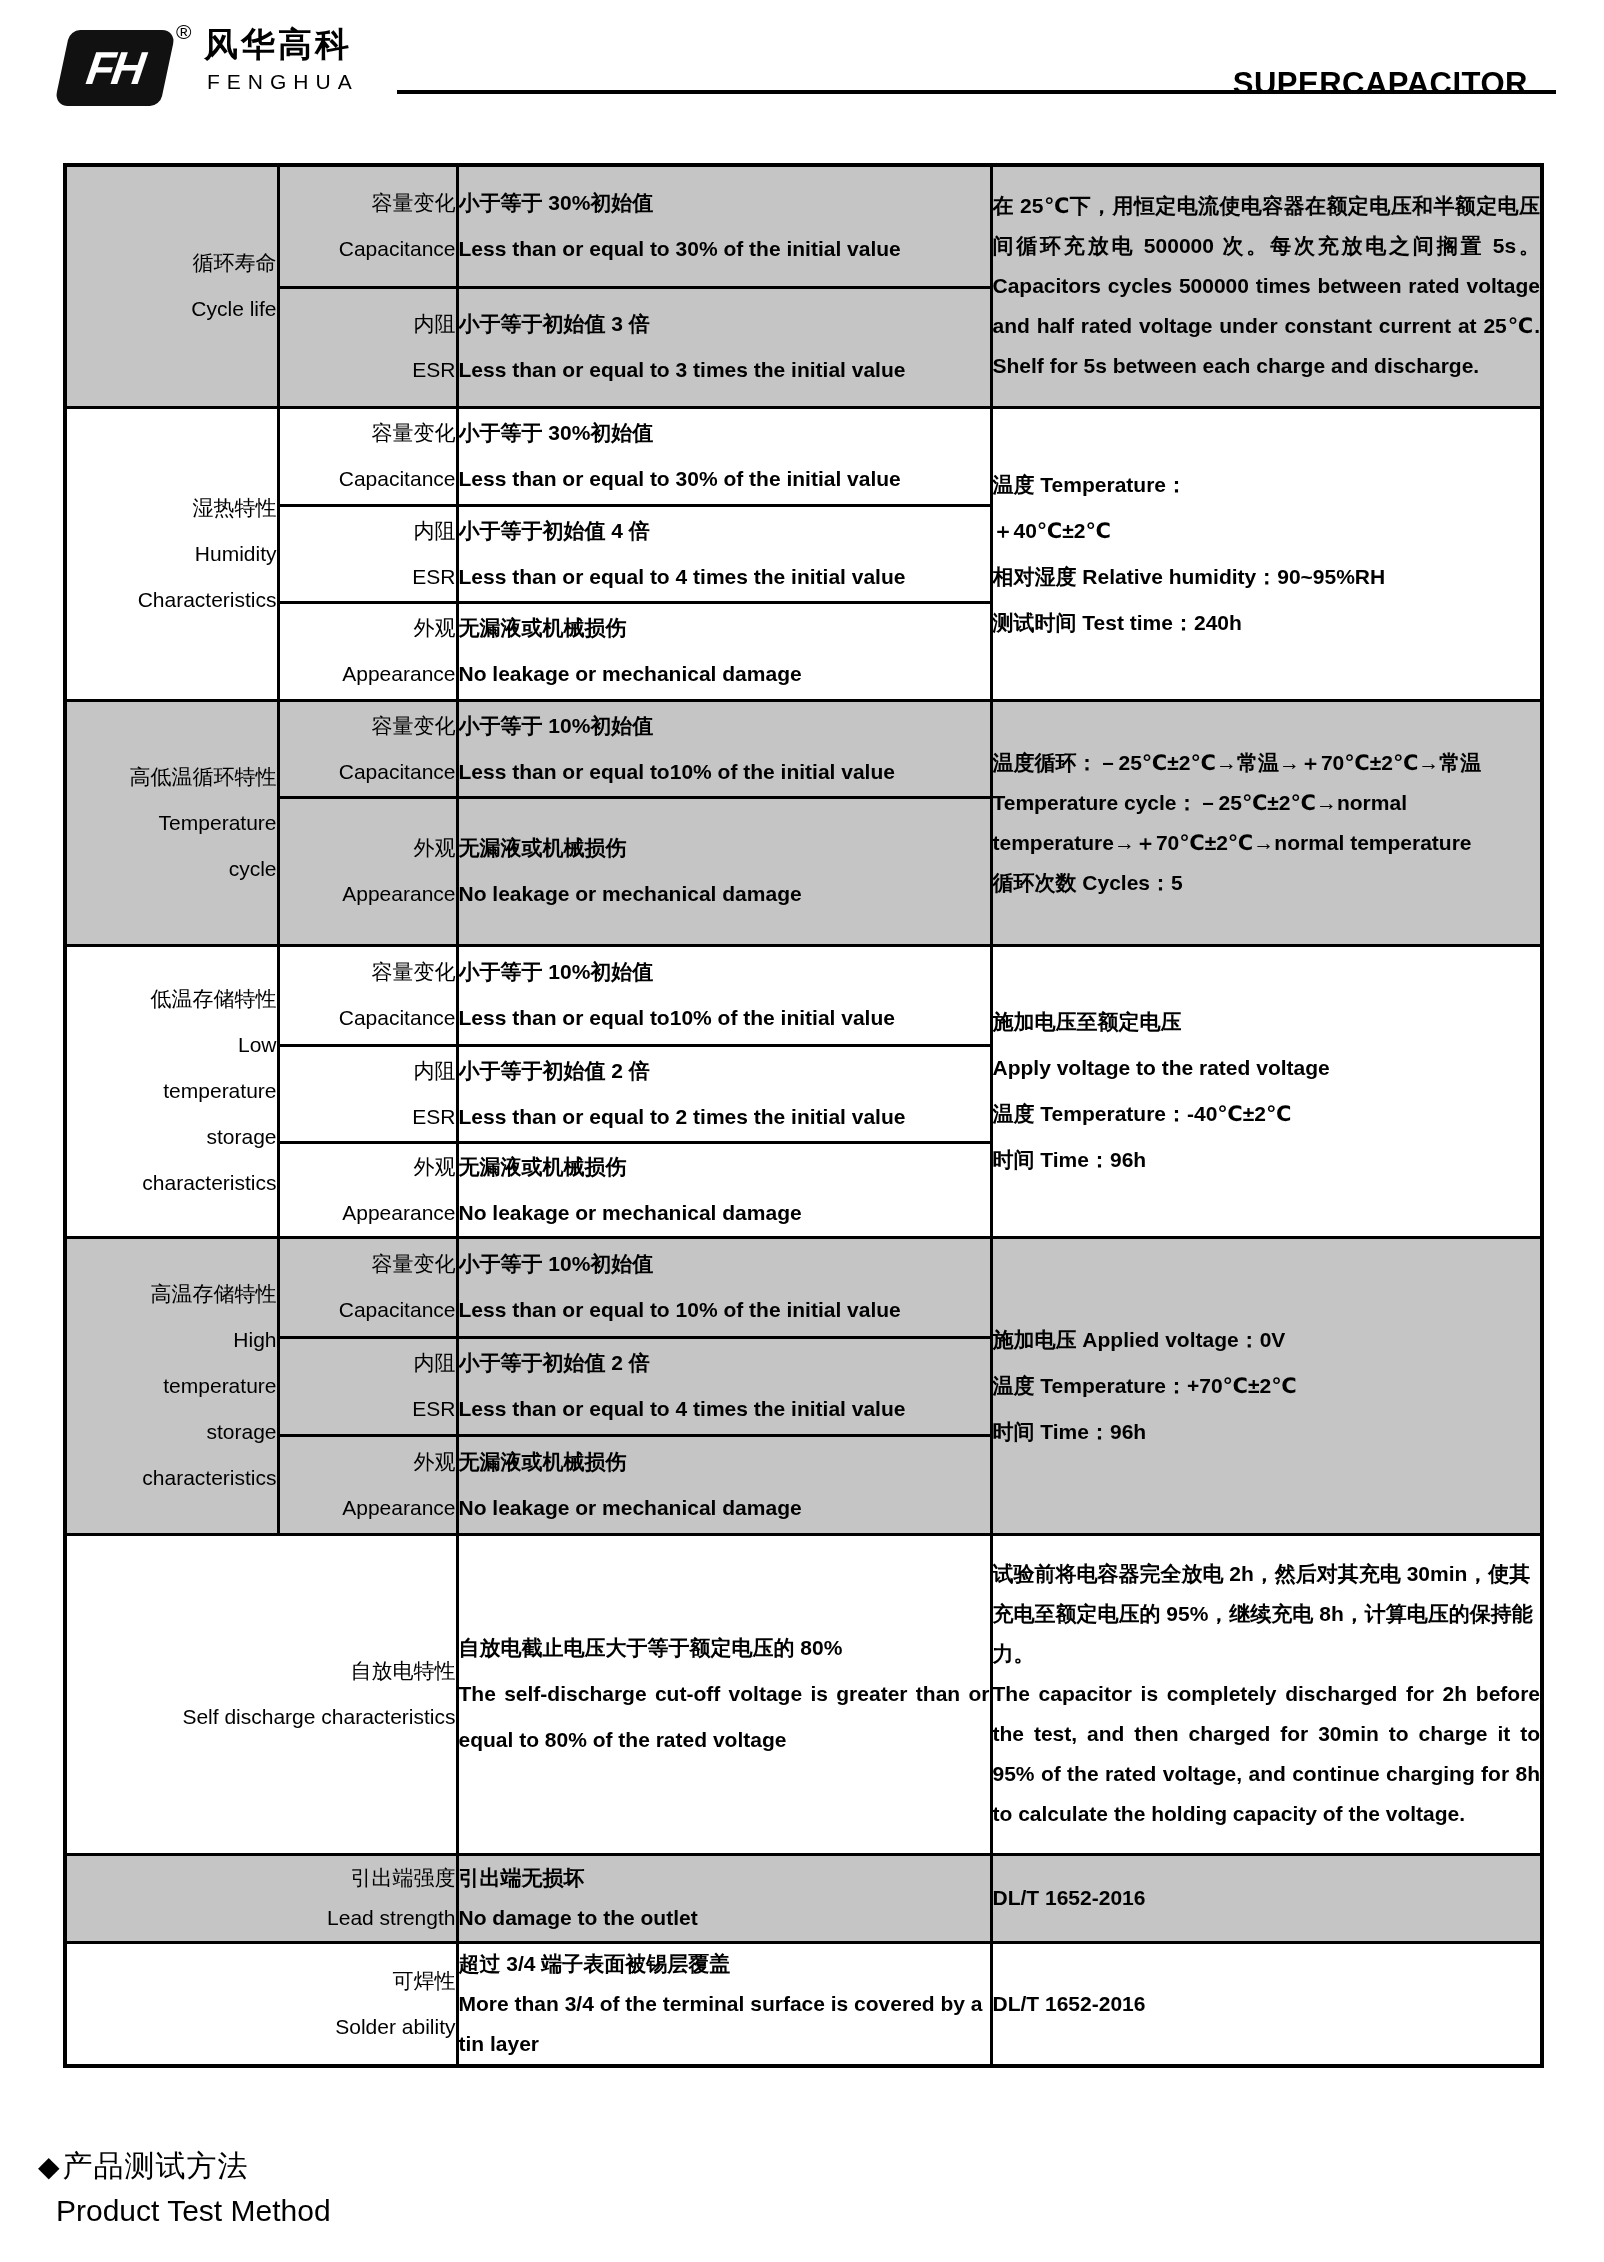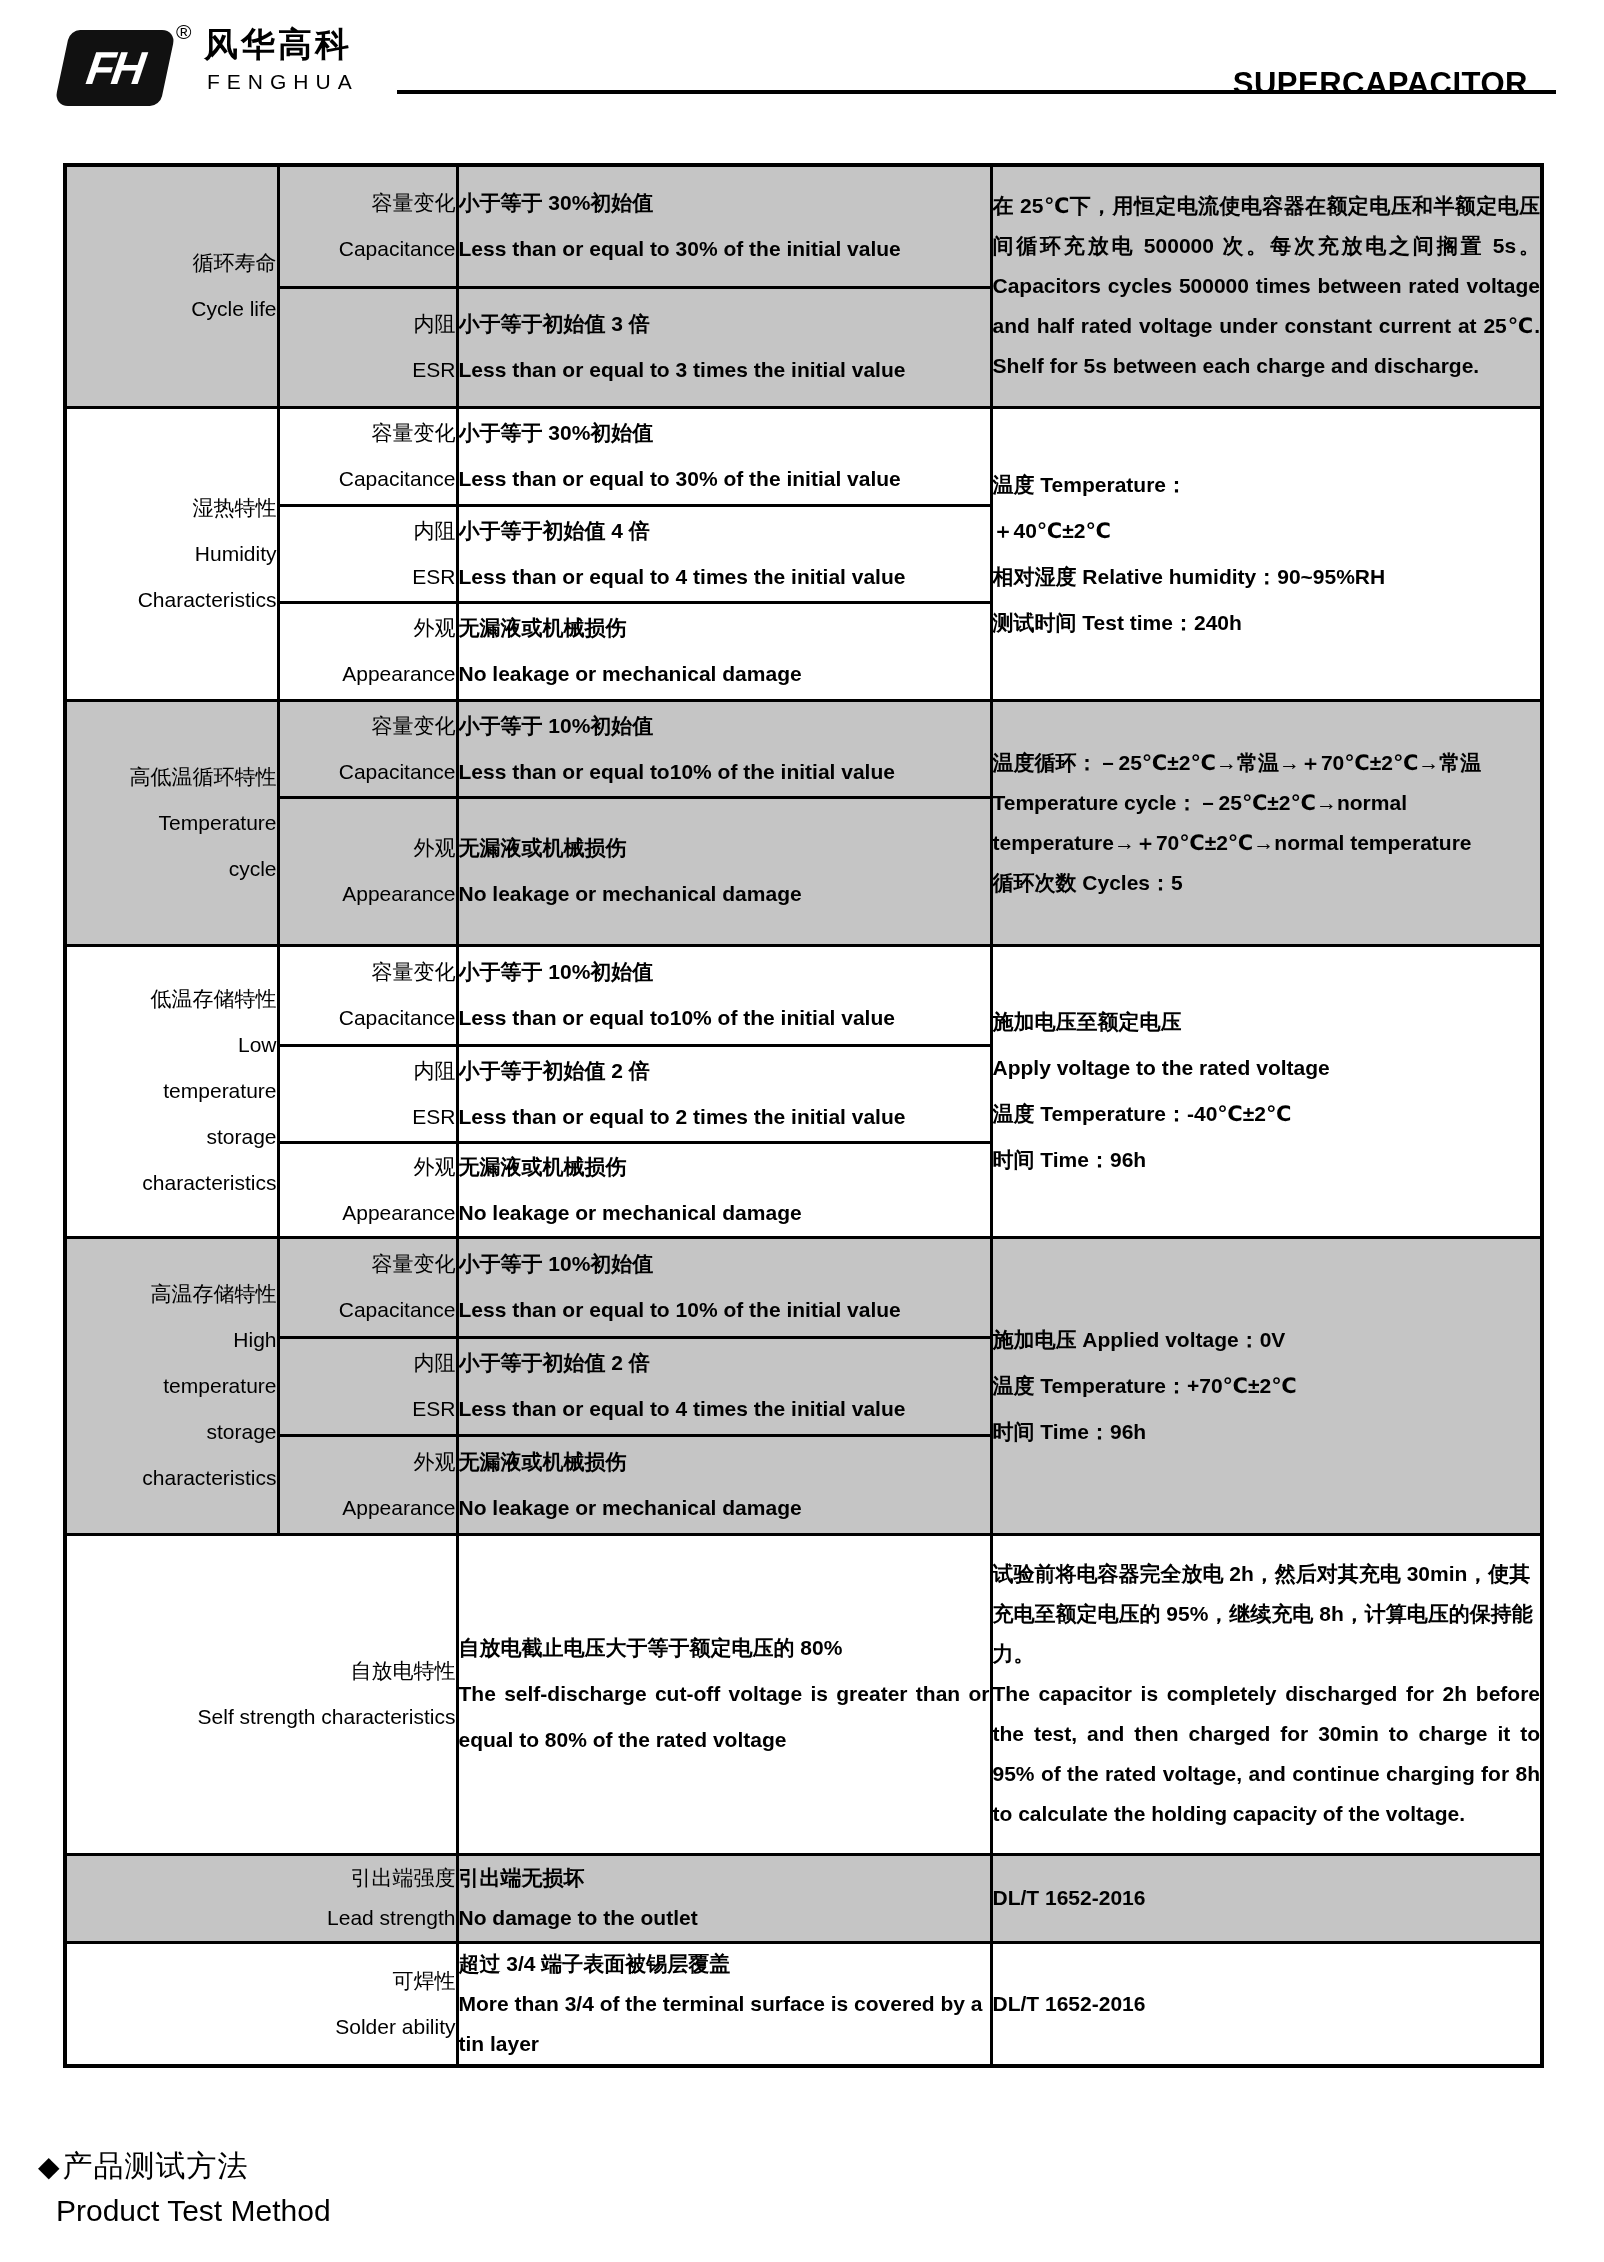--- a/index.html
+++ b/index.html
@@ -251,21 +251,21 @@
     </td>
     <td class="c-cond">
       <div class="ln">无漏液或机械损伤</div>
       <div class="ln">No leakage or mechanical damage</div>
     </td>
   </tr>
 
   <tr style="height:320px">
     <td class="c-item" colspan="2">
       <div class="ln">自放电特性</div>
-      <div class="ln">Self strength characteristics</div>
+      <div class="ln">Self discharge characteristics</div>
     </td>
     <td class="c-cond">
       <div class="ln">自放电截止电压大于等于额定电压的 80%</div>
       <div class="ln just">The self-discharge cut-off voltage is greater than or equal to 80% of the rated voltage</div>
     </td>
     <td class="c-method">
       <div class="p40">试验前将电容器完全放电 2h，然后对其充电 30min，使其充电至额定电压的 95%，继续充电 8h，计算电压的保持能力。</div>
       <div class="p40 just">The capacitor is completely discharged for 2h before the test, and then charged for 30min to charge it to 95% of the rated voltage, and continue charging for 8h to calculate the holding capacity of the voltage.</div>
     </td>
   </tr>

